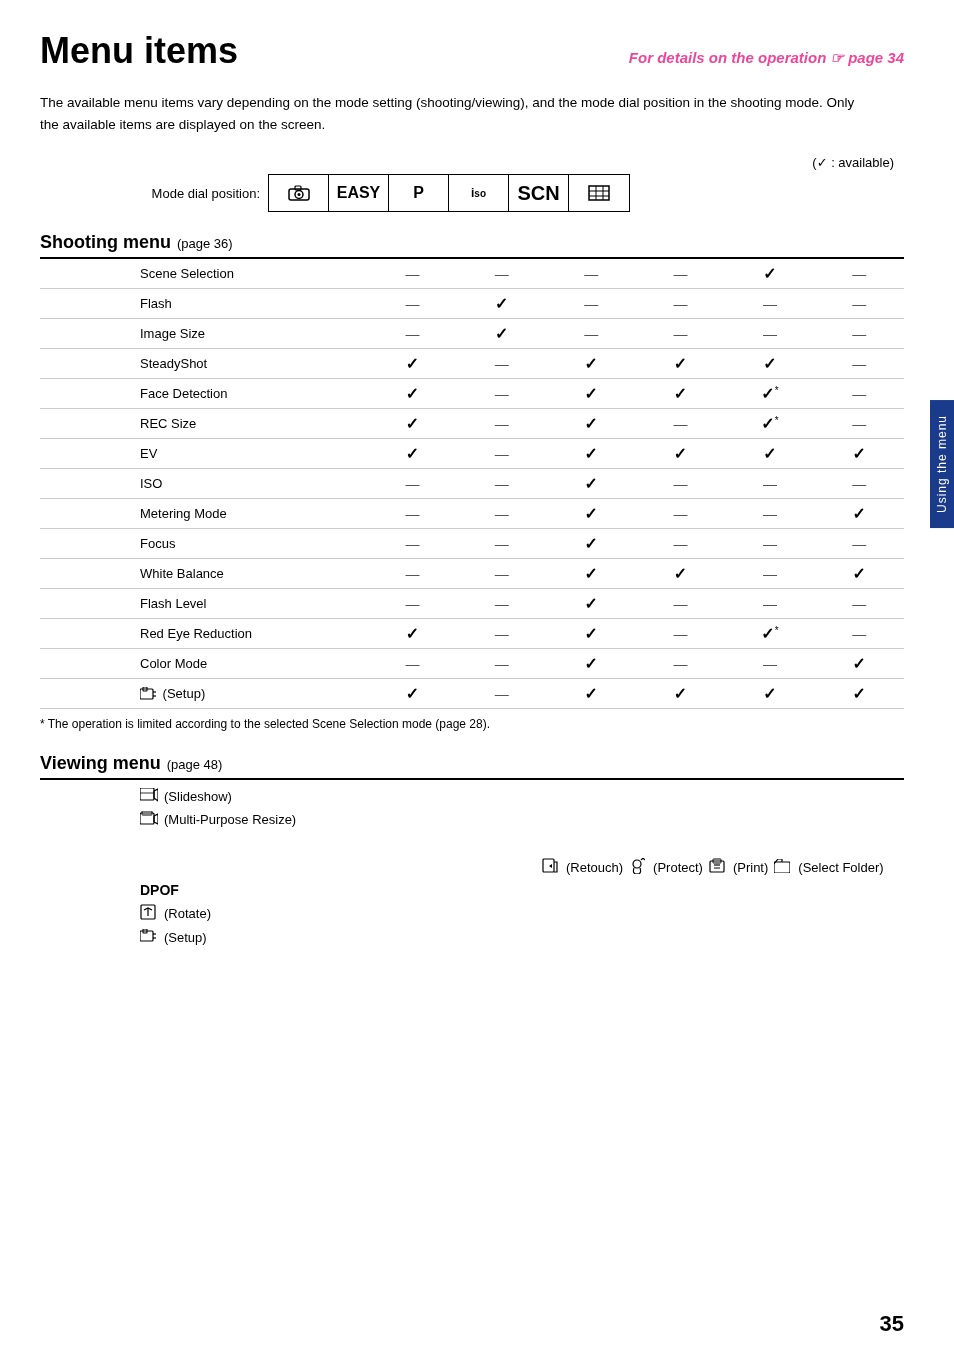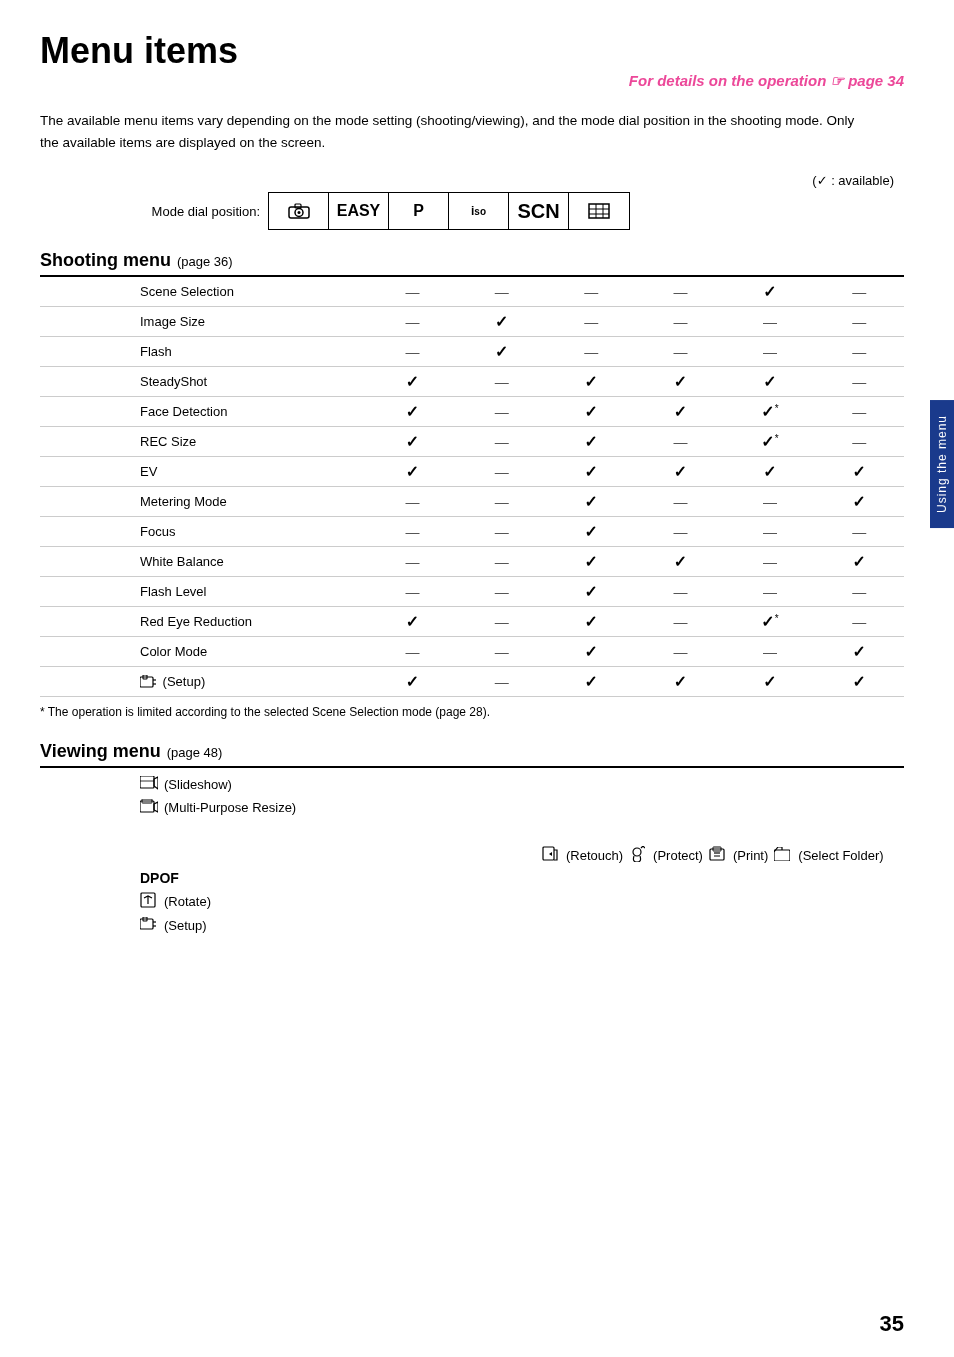--- a/index.html
+++ b/index.html
@@ -21,21 +21,20 @@
       right: 50px;
       font-size: 22px;
       font-weight: bold;
     }
 
     
     .header {
       display: flex;
       align-items: baseline;
       margin-bottom: 20px;
-      flex-direction: column;
     }
 
     .title {
       font-size: 36px;
       font-weight: bold;
       color: #000;
       font-family: Arial Black, Arial, sans-serif;
     }
 
     .header-ref {
@@ -260,38 +259,38 @@
   <tr>
         <td class="col-name">Scene Selection</td>
         <td class="col-mode"><span class="dash">—</span></td>
         <td class="col-mode"><span class="dash">—</span></td>
         <td class="col-mode"><span class="dash">—</span></td>
         <td class="col-mode"><span class="dash">—</span></td>
         <td class="col-mode"><span class="checkmark">✓</span></td>
         <td class="col-mode"><span class="dash">—</span></td>
       </tr>
       <tr>
+        <td class="col-name">Flash</td>
+        <td class="col-mode"><span class="dash">—</span></td>
+        <td class="col-mode"><span class="checkmark">✓</span></td>
+        <td class="col-mode"><span class="dash">—</span></td>
+        <td class="col-mode"><span class="dash">—</span></td>
+        <td class="col-mode"><span class="dash">—</span></td>
+        <td class="col-mode"><span class="dash">—</span></td>
+      </tr>
+      <tr>
         <td class="col-name">Image Size</td>
         <td class="col-mode"><span class="dash">—</span></td>
         <td class="col-mode"><span class="checkmark">✓</span></td>
         <td class="col-mode"><span class="dash">—</span></td>
         <td class="col-mode"><span class="dash">—</span></td>
         <td class="col-mode"><span class="dash">—</span></td>
         <td class="col-mode"><span class="dash">—</span></td>
       </tr>
       <tr>
-        <td class="col-name">Flash</td>
-        <td class="col-mode"><span class="dash">—</span></td>
-        <td class="col-mode"><span class="checkmark">✓</span></td>
-        <td class="col-mode"><span class="dash">—</span></td>
-        <td class="col-mode"><span class="dash">—</span></td>
-        <td class="col-mode"><span class="dash">—</span></td>
-        <td class="col-mode"><span class="dash">—</span></td>
-      </tr>
-      <tr>
         <td class="col-name">SteadyShot</td>
         <td class="col-mode"><span class="checkmark">✓</span></td>
         <td class="col-mode"><span class="dash">—</span></td>
         <td class="col-mode"><span class="checkmark">✓</span></td>
         <td class="col-mode"><span class="checkmark">✓</span></td>
         <td class="col-mode"><span class="checkmark">✓</span></td>
         <td class="col-mode"><span class="dash">—</span></td>
       </tr>
       <tr>
         <td class="col-name">Face Detection</td>
@@ -312,20 +311,29 @@
         <td class="col-mode"><span class="dash">—</span></td>
       </tr>
       <tr>
         <td class="col-name">EV</td>
         <td class="col-mode"><span class="checkmark">✓</span></td>
         <td class="col-mode"><span class="dash">—</span></td>
         <td class="col-mode"><span class="checkmark">✓</span></td>
         <td class="col-mode"><span class="checkmark">✓</span></td>
         <td class="col-mode"><span class="checkmark">✓</span></td>
         <td class="col-mode"><span class="checkmark">✓</span></td>
+      </tr>
+      <tr>
+        <td class="col-name">ISO</td>
+        <td class="col-mode"><span class="dash">—</span></td>
+        <td class="col-mode"><span class="dash">—</span></td>
+        <td class="col-mode"><span class="checkmark">✓</span></td>
+        <td class="col-mode"><span class="dash">—</span></td>
+        <td class="col-mode"><span class="dash">—</span></td>
+        <td class="col-mode"><span class="dash">—</span></td>
       </tr>
       <tr>
         <td class="col-name">Metering Mode</td>
         <td class="col-mode"><span class="dash">—</span></td>
         <td class="col-mode"><span class="dash">—</span></td>
         <td class="col-mode"><span class="checkmark">✓</span></td>
         <td class="col-mode"><span class="dash">—</span></td>
         <td class="col-mode"><span class="dash">—</span></td>
         <td class="col-mode"><span class="checkmark">✓</span></td>
       </tr>

